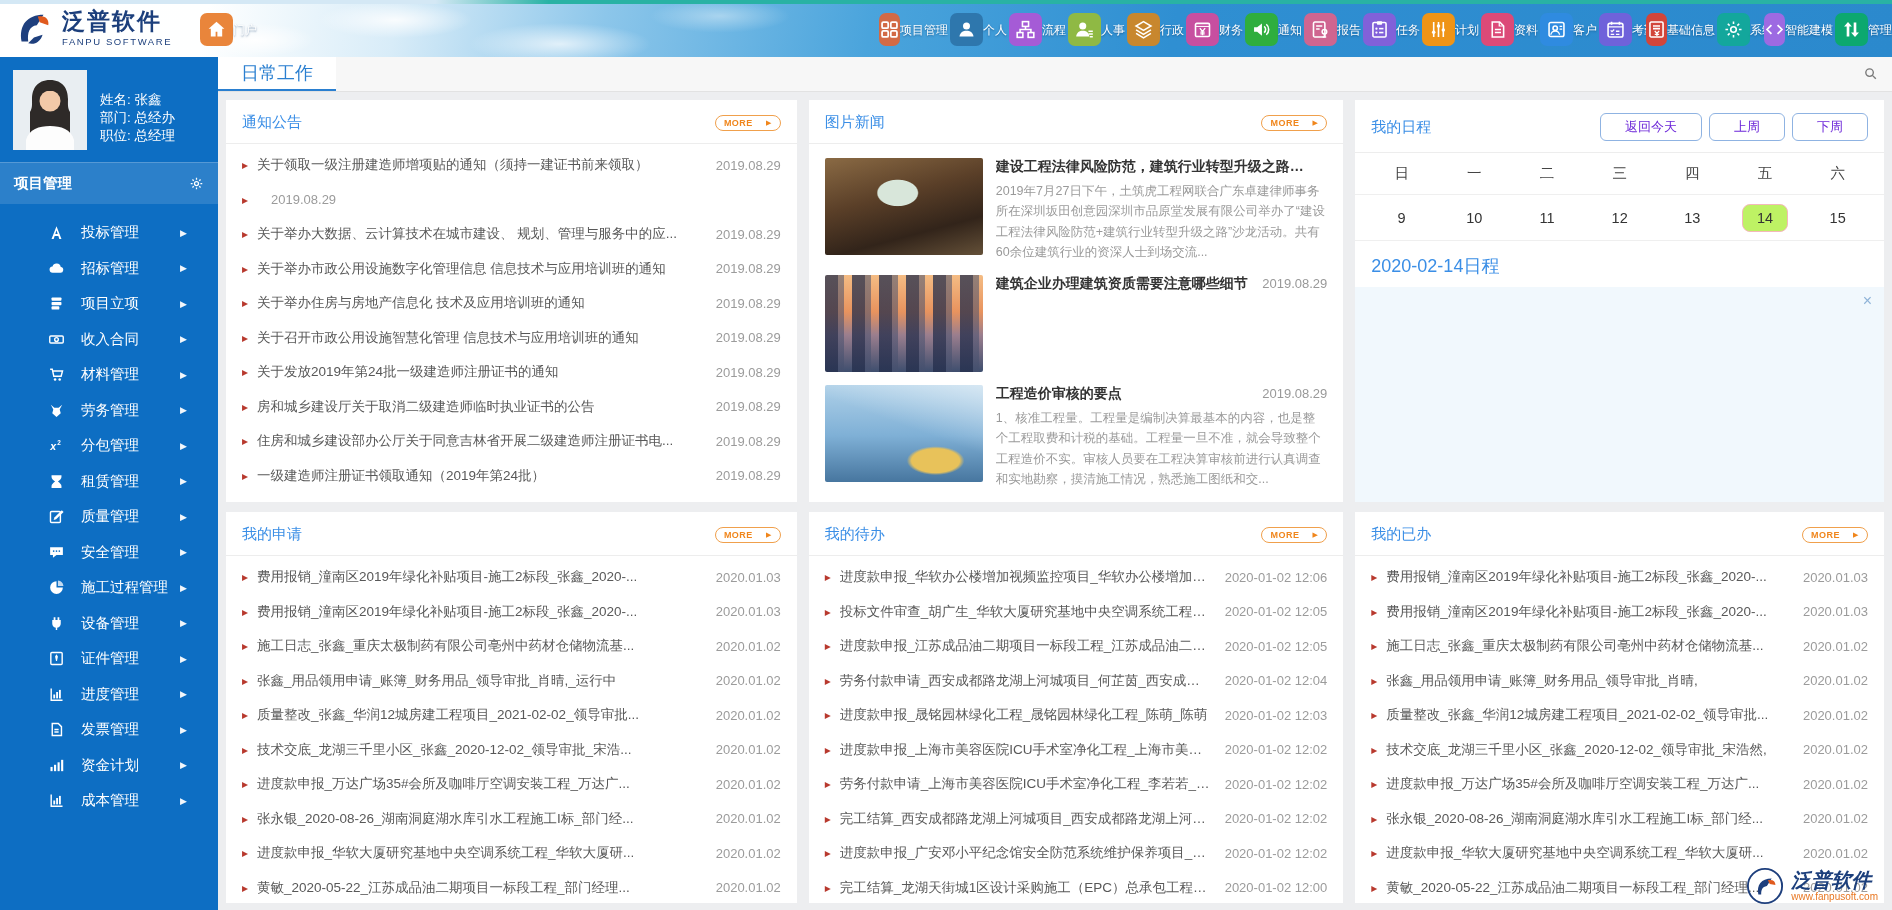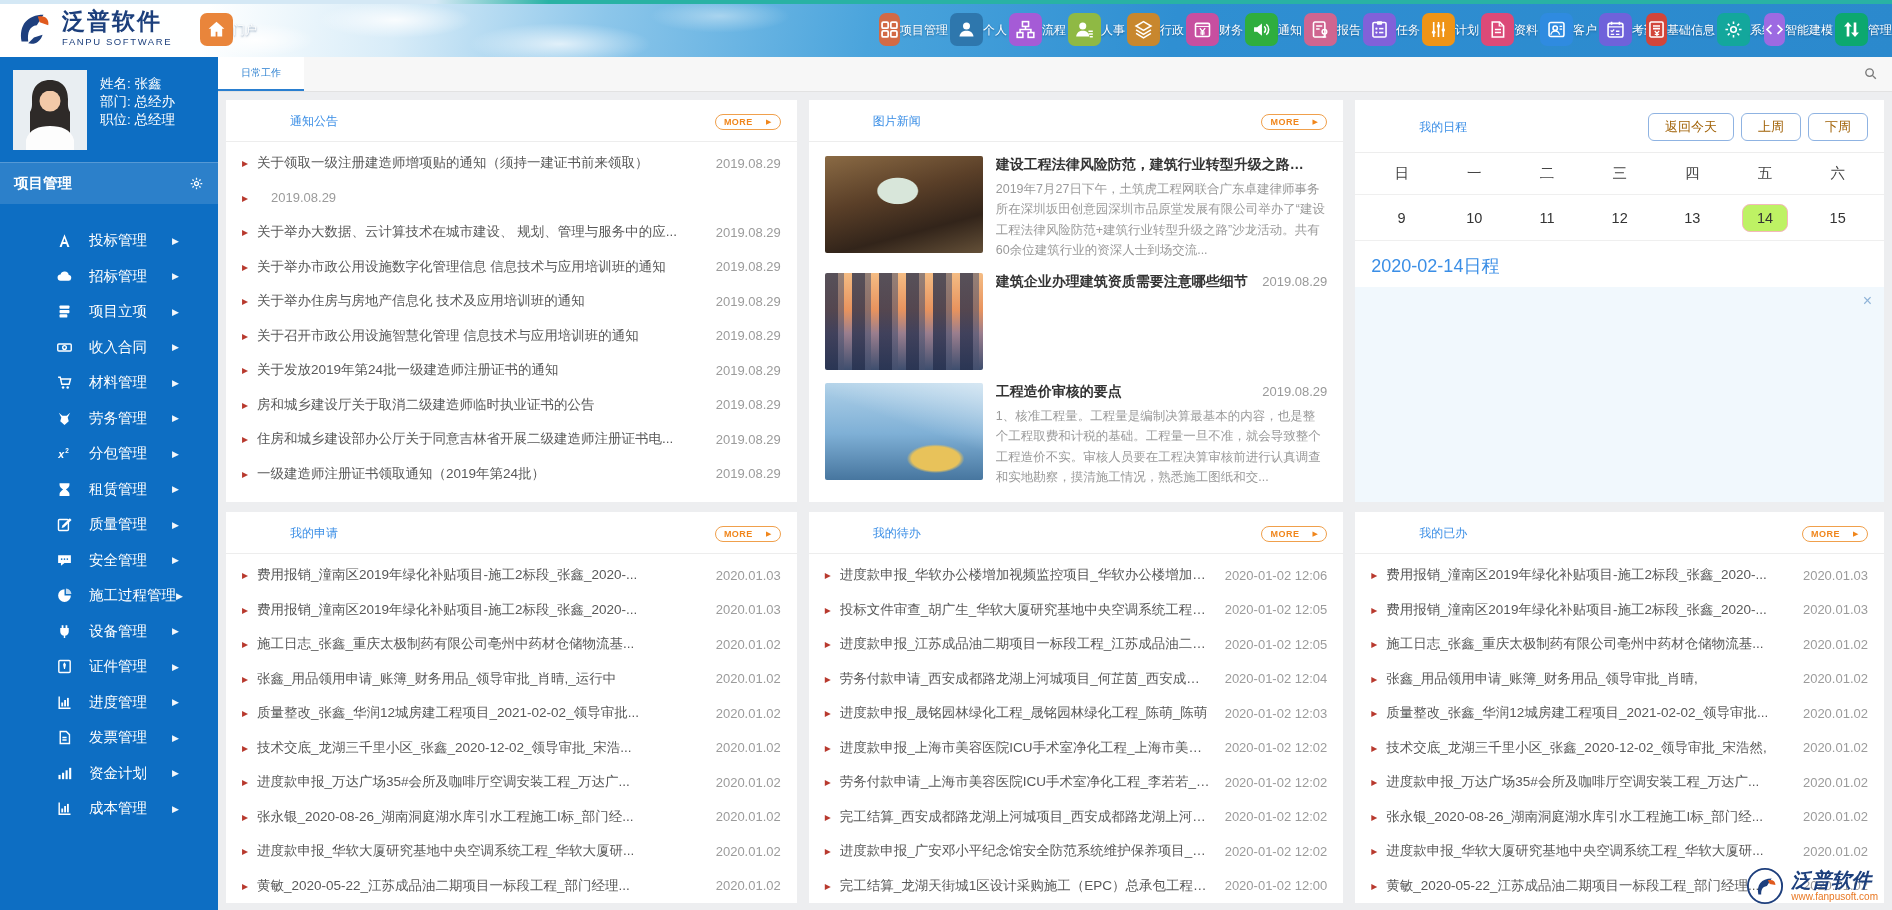--- a/index.html
+++ b/index.html
@@ -24,45 +24,45 @@
     padding:5px 0 3px;cursor:pointer;z-index:2;width:59px;flex-shrink:0;}
   .nav-icon{width:33px;height:33px;border-radius:7px;display:flex;align-items:center;justify-content:center;color:#fff;}
   .nav-icon svg{width:21px;height:21px;display:block;}
   .nav-label{font-size:12px;color:#fff;margin-top:2px;white-space:nowrap;text-shadow:0 1px 2px rgba(0,50,100,.55);}
   .nav-group{margin-left:auto;display:flex;}
   
   .sidebar{position:absolute;left:0;top:57px;bottom:0;width:218px;background:#0d6ec3;color:#fff;z-index:2;}
   .user-card{display:flex;gap:12px;padding:13px 10px 12px 12px;}
   .user-photo{width:76px;height:80px;flex-shrink:0;}
   .user-photo svg{width:100%;height:100%;display:block;}
-  .user-meta{display:flex;flex-direction:column;justify-content:flex-start;padding:5px 0;font-size:13.5px;}
+  .user-meta{display:flex;flex-direction:column;justify-content:flex-end;padding:5px 0;font-size:13.5px;}
   .side-divider{height:1px;background:rgba(255,255,255,.3);}
   .side-group{display:flex;align-items:center;justify-content:space-between;padding:11px 14px;
     background:rgba(255,255,255,.13);font-size:14.5px;font-weight:bold;cursor:pointer;}
   .side-gear{display:flex;cursor:pointer;}
   .side-gear svg{width:15px;height:15px;}
-  .side-menu{list-style:none;margin:16px;padding:3px 14px;}
+  .side-menu{list-style:none;margin:8px;padding:3px 14px;}
   .side-item{display:flex;align-items:center;height:35.5px;padding:0 9px 0 26px;font-size:14.5px;cursor:pointer;}
   .side-icon{width:19px;display:flex;margin-right:14px;flex-shrink:0;}
   .side-icon svg{width:17px;height:17px;}
   .side-label{flex:1;white-space:nowrap;}
   .side-chevron{font-size:9px;opacity:.95;}
   
   .content{position:absolute;left:218px;top:57px;right:0;bottom:0;background:#edeef0;overflow:hidden;}
   .tabbar{height:34px;background:#f7f7f7;border-bottom:1px solid #e2e2e2;display:flex;align-items:stretch;position:relative;}
-  .tab{background:#fff;color:#2a7fd0;font-size:10px;display:flex;align-items:center;padding:0 23px;
+  .tab{background:#fff;color:#2a7fd0;font-size:18px;display:flex;align-items:center;padding:0 23px;
     border-bottom:2px solid #2a7fd0;box-sizing:border-box;cursor:pointer;}
   .tab-search{position:absolute;right:14px;top:9px;width:15px;height:15px;color:#7a7a7a;cursor:pointer;}
   .tab-search svg{width:15px;height:15px;}
   .grid{display:grid;grid-template-columns:583fr 546fr 540fr;grid-template-rows:402px minmax(0,1fr);
     gap:10px 12px;padding:8px 8px 0;height:calc(100% - 42px);box-sizing:border-box;}
   .panel{background:#fff;display:flex;flex-direction:column;min-height:0;overflow:hidden;}
   .panel-head{display:flex;align-items:center;justify-content:space-between;padding:13px 16px 11px;
     border-bottom:1px solid #ededed;flex-shrink:0;}
-  .panel-title{font-size:12px;color:#3a8ee6;margin-left:48px;}
+  .panel-title{font-size:15px;color:#3a8ee6;}
   .more-btn{display:inline-flex;align-items:center;gap:13px;border:1px solid #f0a04c;color:#f0861c;background:#fff;
     border-radius:9px;padding:2px 8px;font-size:9px;font-weight:bold;letter-spacing:.5px;cursor:pointer;}
   .more-arrow{font-size:7px;line-height:1;}
   .plist{list-style:none;margin:0;padding:4px 16px 0;flex:1;overflow:hidden;}
   .prow{display:flex;align-items:center;height:34.5px;cursor:pointer;}
   .bullet{color:#b8392e;font-size:12px;margin-right:9px;line-height:1;flex-shrink:0;}
   .ptext{flex:1;min-width:0;font-size:13.5px;color:#585858;white-space:nowrap;overflow:hidden;text-overflow:ellipsis;}
   .pdate{margin-left:14px;font-size:13px;color:#9b9b9b;flex-shrink:0;}
   
   .news-list{padding:14px 16px 0;display:flex;flex-direction:column;gap:13px;overflow:hidden;}
@@ -79,21 +79,21 @@
       radial-gradient(ellipse 60px 30px at 70% 78%,#e8c25a 0 40%,transparent 48%),
       linear-gradient(to bottom,#aed0e8 0%,#7fb0d6 52%,#47769f 100%);}
   .news-body{flex:1;min-width:0;display:flex;flex-direction:column;}
   .news-toprow{display:flex;align-items:baseline;justify-content:space-between;gap:10px;}
   .news-title{font-size:14px;font-weight:bold;color:#333;white-space:nowrap;overflow:hidden;text-overflow:ellipsis;}
   .news-date{font-size:13px;color:#999;flex-shrink:0;}
   .news-desc{margin-top:5px;font-size:12.5px;color:#9a9a9a;line-height:1.62;
     display:-webkit-box;-webkit-line-clamp:4;-webkit-box-orient:vertical;overflow:hidden;}
   
   .cal-buttons{display:flex;gap:7px;}
-  .cal-btn{border:1px solid #8fb3e2;color:#a16207;background:#fff;border-radius:6px;padding:4px 16px;font-size:13px;cursor:pointer;}
+  .cal-btn{border:1px solid #8fb3e2;color:#6d28d9;background:#fff;border-radius:6px;padding:4px 24px;font-size:13px;cursor:pointer;}
   .cal-grid{display:grid;grid-template-columns:repeat(7,1fr);padding:0 10px;border-bottom:1px solid #efefef;}
   .cal-cell{display:flex;align-items:center;justify-content:center;height:45px;font-size:14.5px;color:#333;}
   .cal-cell.day{height:41px;color:#444;}
   .date-num{padding:5px 14px;border-radius:8px;border:1px solid transparent;cursor:pointer;}
   .date-num[data-selected="true"]{border-color:#f3b9b9;background:#bef264;}
   .sched-label{padding:13px 16px 9px;font-size:18px;color:#3a8ee6;cursor:pointer;}
   .sched-detail{background:#f1f8fd;flex:1;position:relative;}
   .sched-close{position:absolute;top:6px;right:12px;color:#8fb3d8;font-size:16px;line-height:1;cursor:pointer;}
   
   .watermark{position:absolute;right:14px;bottom:5px;display:flex;align-items:center;gap:7px;z-index:6;}

